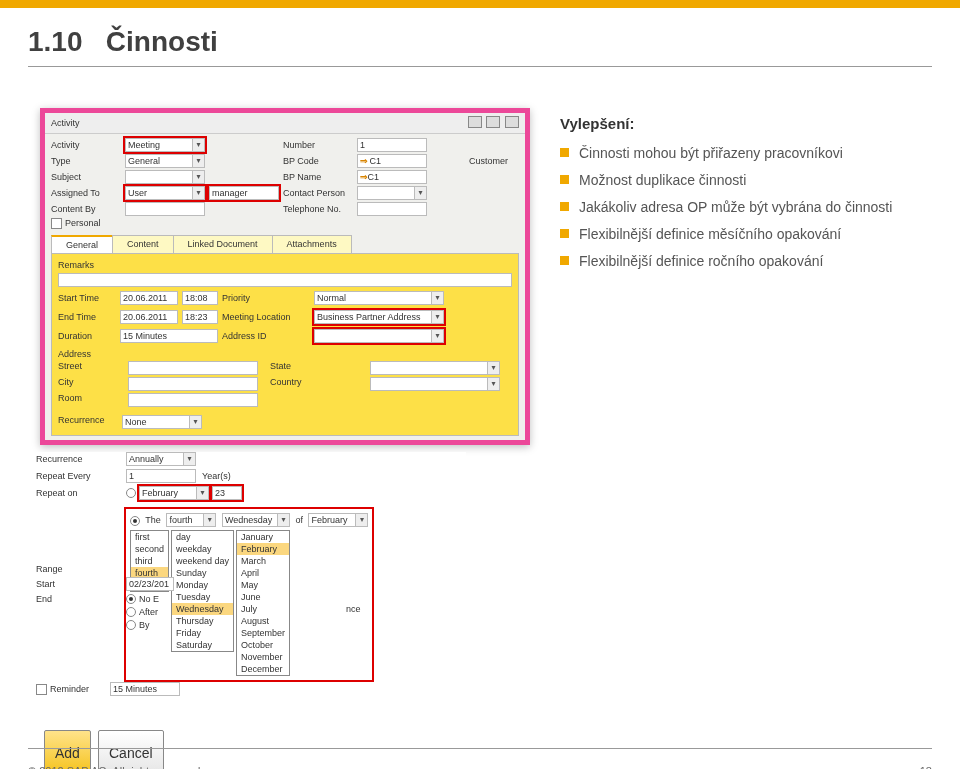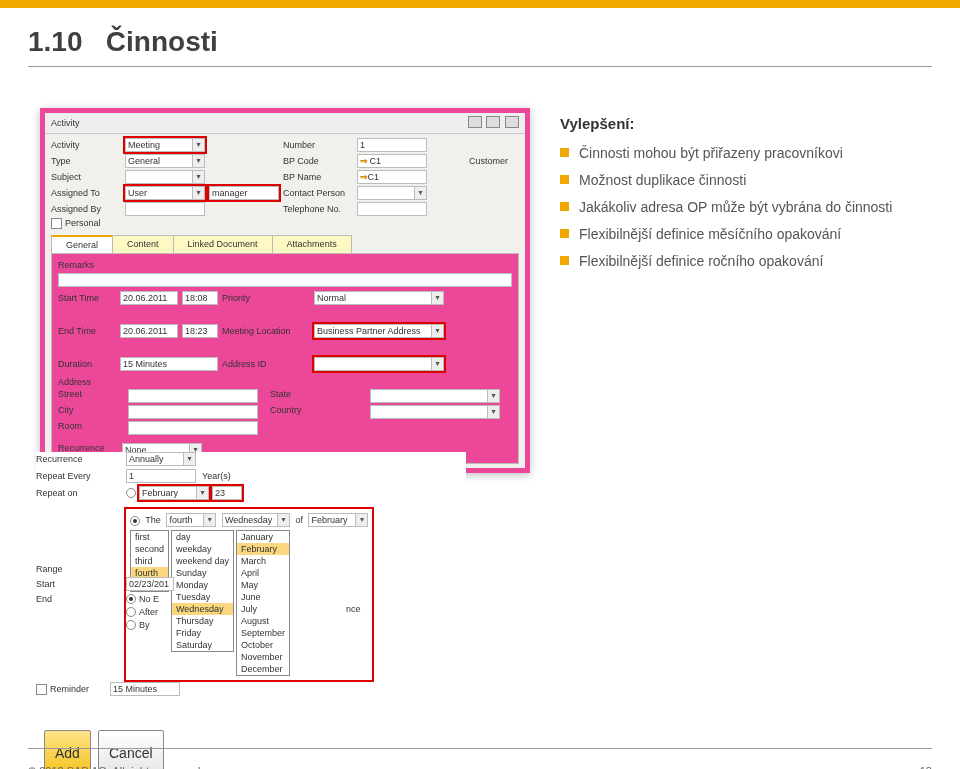--- a/index.html
+++ b/index.html
@@ -26,23 +26,23 @@
 .dropdown{position:relative}
 .dd-arrow{position:absolute;right:0;top:0;width:12px;height:12px;background:#eee;border-left:1px solid #bbb;text-align:center;font-size:8px;line-height:12px;color:#555}
 .outline-red{outline:2px solid #d00}
 .link-arrow{color:#d88400;font-weight:bold}
 .chk{width:11px;height:11px;border:1px solid #888;background:#fff;display:inline-block;margin-right:3px;vertical-align:middle}
 
 
 .tabs{display:flex;margin:6px 0 0 0;font-size:9px}
 .tabs div{padding:3px 14px;border:1px solid #bbb;border-bottom:none;background:#fef9c3;margin-right:-1px}
 .tabs div.active{background:#fff;border-top:2px solid #f0a800}
-.tab-box{border:1px solid #bbb;background:#ec4899;padding:6px}
-
-.general-grid{display:grid;grid-template-columns:58px 58px 36px 88px 130px 1fr;gap:19px 4px;align-items:center}
+.tab-box{border:1px solid #bbb;background:#fde047;padding:6px}
+
+.general-grid{display:grid;grid-template-columns:58px 58px 36px 88px 130px 1fr;gap:5px 4px;align-items:center}
 
 
 .recur{position:absolute;left:36px;top:452px;width:430px;background:#fff;font-size:9px}
 .recur-row{display:flex;align-items:center;margin-bottom:3px}
 .recur-row .l{width:90px}
 .radio{width:10px;height:10px;border:1px solid #888;border-radius:50%;display:inline-block;margin-right:3px;vertical-align:middle;position:relative}
 .radio.on::after{content:"";position:absolute;left:2px;top:2px;width:4px;height:4px;background:#333;border-radius:50%}
 
 .listbox{border:1px solid #888;background:#fff;display:inline-block;vertical-align:top;font-size:9px;margin-right:2px}
 .listbox div{padding:1px 4px;white-space:nowrap}
@@ -150,21 +150,21 @@
           <span>manager</span>
         </div>
       <div class="lbl">Contact Person</div>
       <div class="dropdown">
           <span></span>
           <span class="dd-arrow">▾</span>
         </div>
       <div></div>
         <div></div>
 
-      <div class="lbl">Assigned By</div>
+      <div class="lbl">Content By</div>
       <div class="field"></div>
       <div></div>
       <div class="lbl">Telephone No.</div>
       <div class="field"></div>
       <div></div>
         <div></div>
 
       <div style="grid-column:1/3"><span class="chk"></span><span>Personal</span></div>
     </div>
 

